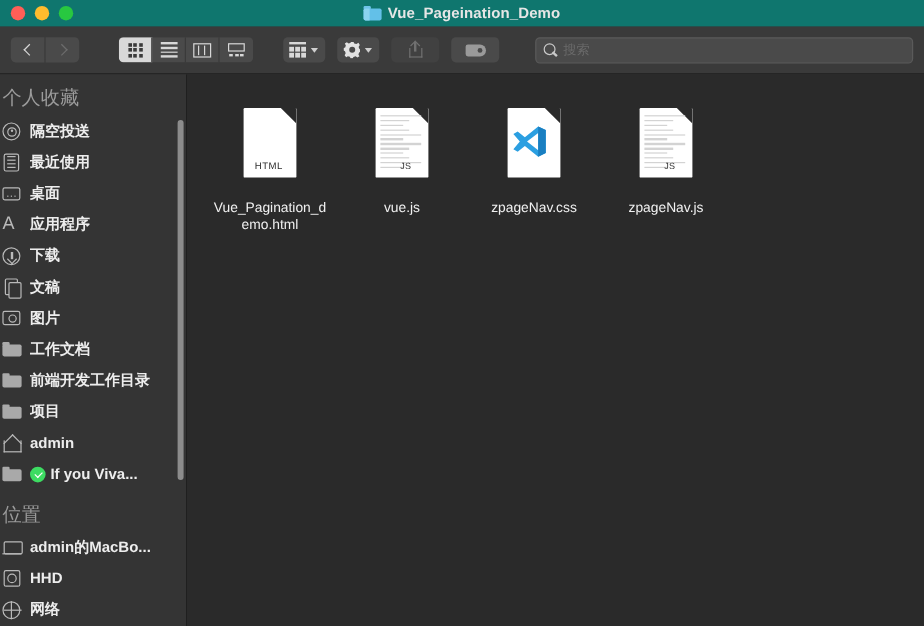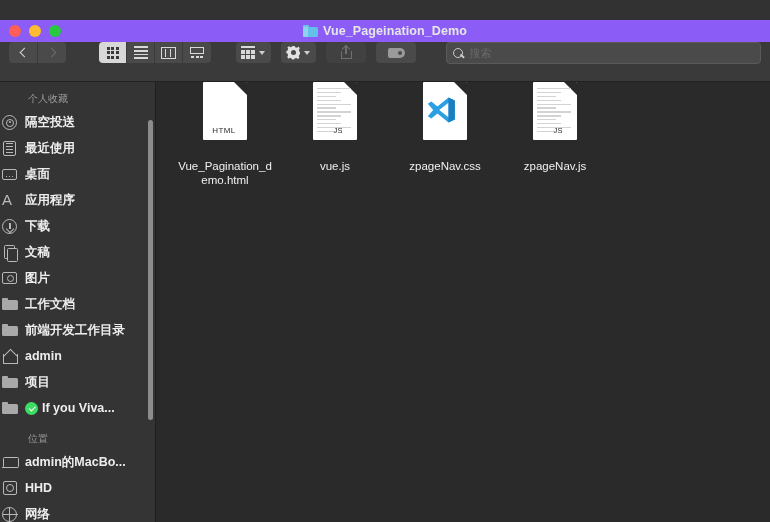--- a/index.html
+++ b/index.html
@@ -14,23 +14,23 @@
     width: 770px; height: 522px;
     background: #323232;
     display: flex; flex-direction: column;
     overflow: hidden;
   }
 
   
   .titlebar {
     position: relative;
     height: 22px;
-    background: #8b5cf6;
+    background: #0f766e;
     flex: 0 0 22px;
-    display: flex; align-items: center; margin-top: 20px;
+    display: flex; align-items: center;
   }
   .traffic {
     display: flex; gap: 8px;
     margin-left: 9px;
   }
   .light {
     width: 12px; height: 12px; border-radius: 50%;
     display: block;
   }
   .light.close { background: #ff5f57; }
@@ -67,21 +67,21 @@
   .title-text {
     font-size: 12.5px; font-weight: bold;
     color: #e6e6e6;
     letter-spacing: .1px;
   }
 
   
   .toolbar {
     height: 40px; flex: 0 0 40px;
     background: #3a3a3a;
-    display: flex; align-items: flex-start;
+    display: flex; align-items: center;
     padding: 0 9px;
     gap: 0;
     border-bottom: 1px solid #212121;
   }
   .navgroup { display: flex; }
   .navbtn {
     width: 28px; height: 21px;
     background: #4a4a4a;
     border: none;
     display: flex; align-items: center; justify-content: center;
@@ -227,22 +227,22 @@
 
   .sidebar {
     width: 156px; flex: 0 0 156px;
     background: #343434;
     border-right: 1px solid #1f1f1f;
     padding-top: 6px;
     position: relative;
     overflow: hidden;
   }
   .sb-header {
-    font-size: 10px; color: #9b9b9b;
-    padding: 4px 0 3px 28px;
+    font-size: 16px; color: #9b9b9b;
+    padding: 4px 0 3px 2px;
     font-weight: normal;
   }
   .sb-header.second { padding-top: 11px; }
   .sb-item {
     height: 26px;
     display: flex; align-items: center;
     gap: 7px;
     padding-left: 1px;
     cursor: default;
   }
@@ -413,21 +413,21 @@
   .sb-scroll {
     position: absolute; right: 2px; top: 38px;
     width: 5px; height: 300px;
     background: #8c8c8c; border-radius: 3px;
   }
 
   
   .content {
     flex: 1;
     background: #2a2a2a;
-    padding: 0 0 0 0;
+    padding: 28px 0 0 0;
     position: relative;
     overflow: hidden;
   }
   .filegrid {
     display: flex;
     padding-left: 14px;
     gap: 0;
   }
   .filecell {
     width: 110px;
@@ -656,32 +656,32 @@
         <span class="sb-ico">
             <span class="g-folder">
               <span class="t"></span>
               <span class="b"></span>
             </span>
           </span>
         <span class="sb-label">前端开发工作目录</span>
       </div>
       <div class="sb-item">
         <span class="sb-ico">
-            <span class="g-home"></span>
-          </span>
-        <span class="sb-label">admin</span>
-      </div>
-      <div class="sb-item">
-        <span class="sb-ico">
             <span class="g-folder">
               <span class="t"></span>
               <span class="b"></span>
             </span>
           </span>
         <span class="sb-label">项目</span>
+      </div>
+      <div class="sb-item">
+        <span class="sb-ico">
+            <span class="g-home"></span>
+          </span>
+        <span class="sb-label">admin</span>
       </div>
       <div class="sb-item">
         <span class="sb-ico">
             <span class="g-folder">
               <span class="t"></span>
               <span class="b"></span>
             </span>
           </span>
         <span class="sb-badge"></span>
         <span class="sb-label">If you Viva...</span>

